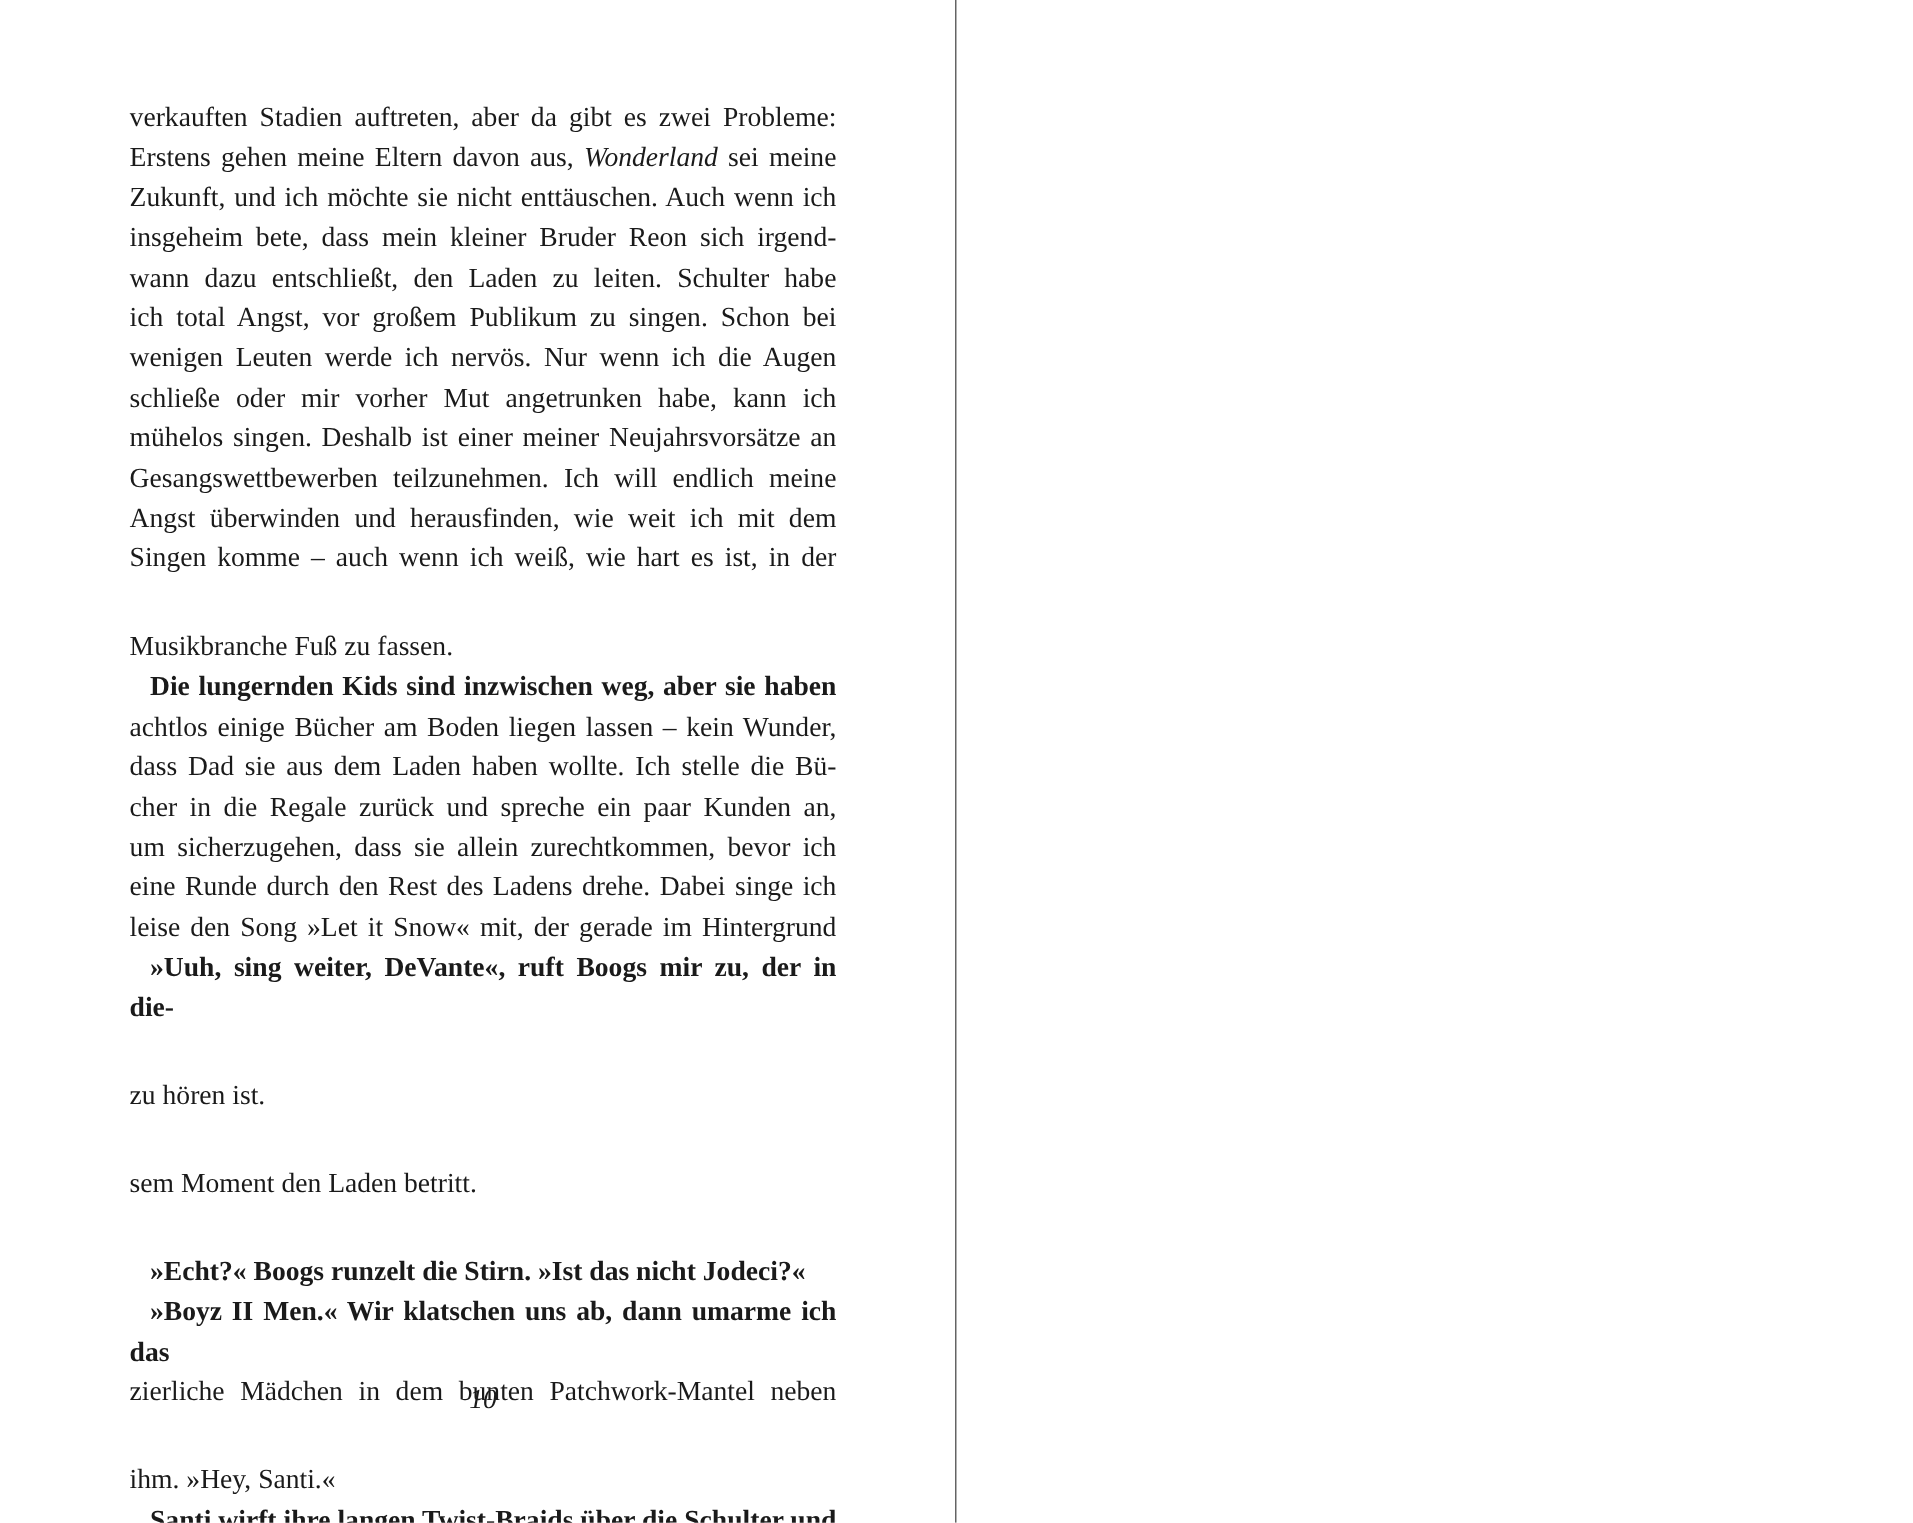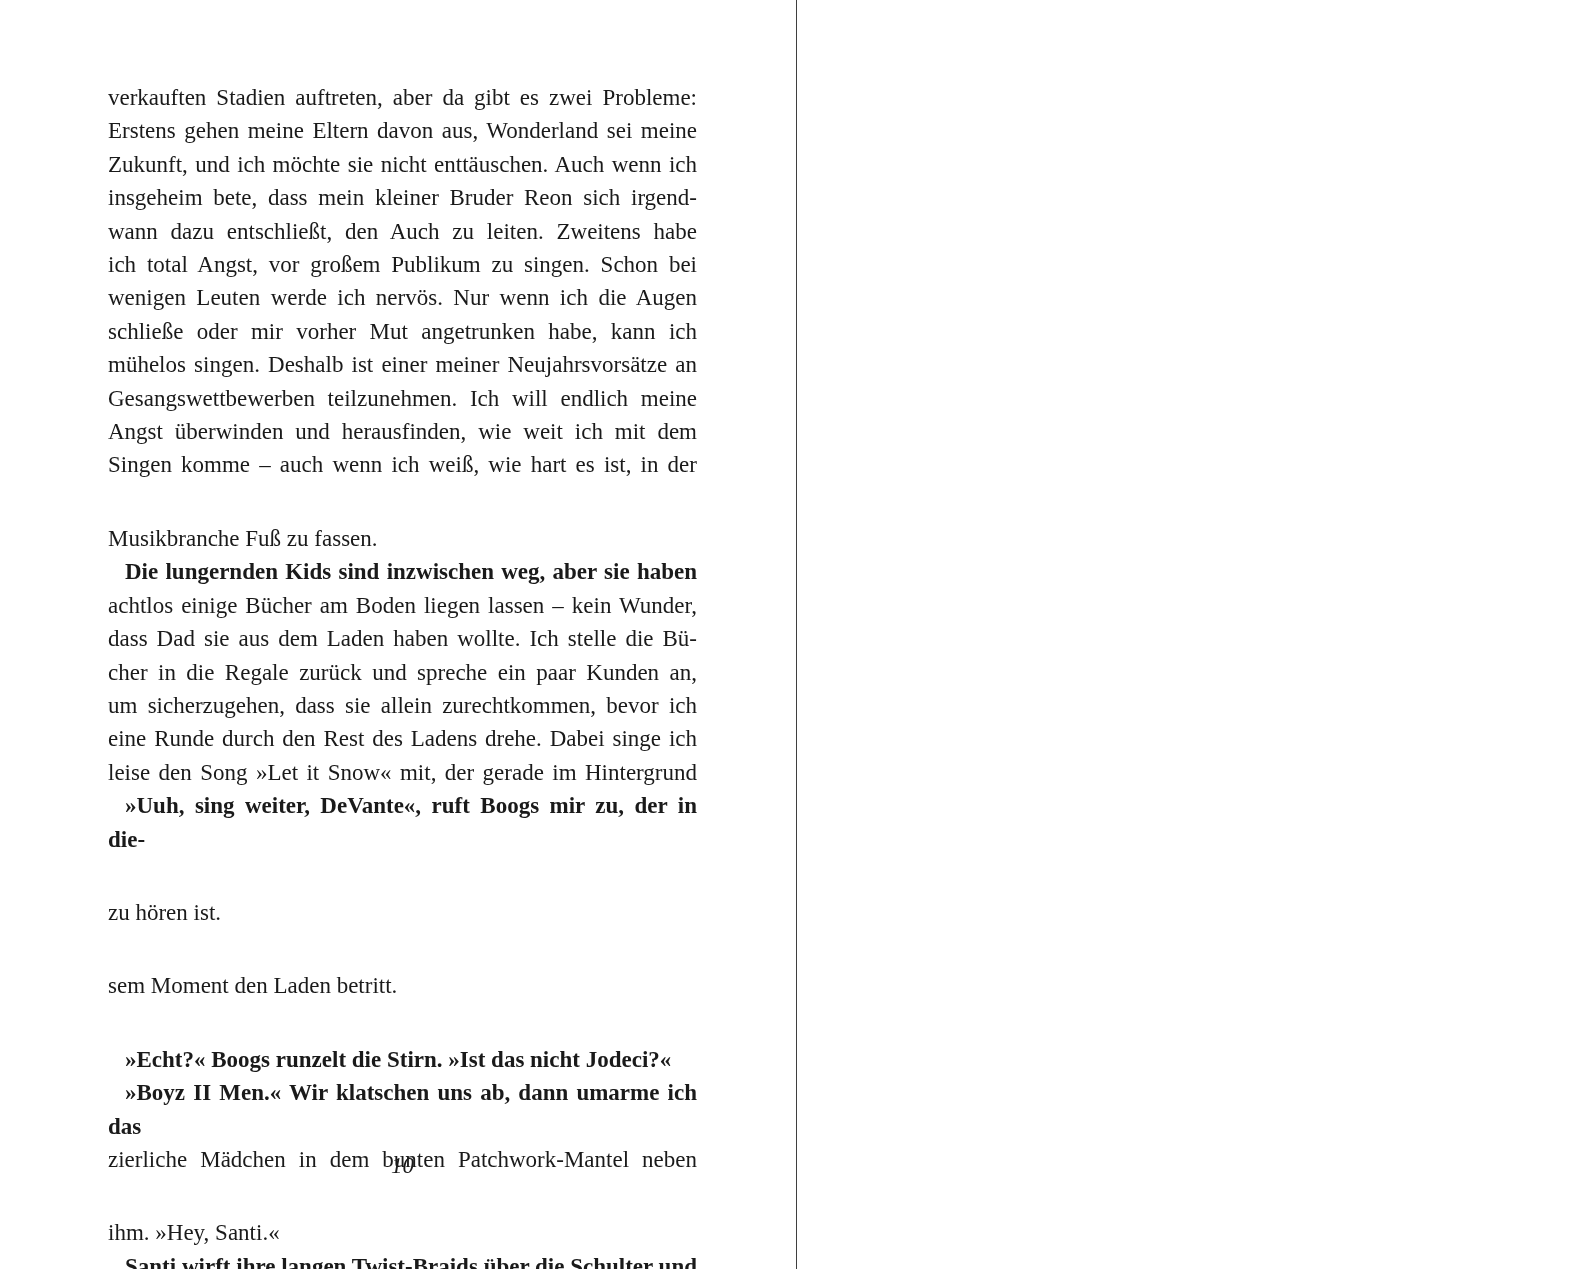--- a/index.html
+++ b/index.html
@@ -38,41 +38,41 @@
     line-height: 33.4px;
     overflow: hidden;
   }
   #left-col  { left: 108px; width: 589px; }
   .line {
     text-align: justify;
     text-align-last: justify;
   }
   .line.last { text-align-last: left; margin-top: 40px; }
   .line.indent { text-indent: 17px; font-weight: bold; }
-  .italic { }
+  .italic { font-style: italic; }
   .pagenum {
     position: absolute;
     top: 1149px;
     font-size: 23px;
     line-height: 33px;
     text-align: center;
   }
   #pagenum-left  { left: 108px; width: 589px; font-style: italic; }
 </style>
 </head>
 <body style="background: rgb(255, 255, 255);">
 
 <div class="spread" id="spread" style="color: rgb(26, 26, 26);">
   <div class="page page-left">
     <div class="textcol" id="left-col">
         <div class="line"><span>verkauften Stadien auftreten, aber da gibt es zwei Probleme:</span></div>
         <div class="line"><span>Erstens gehen meine Eltern davon aus, </span><span class="italic">Wonderland</span><span> sei meine</span></div>
         <div class="line"><span>Zukunft, und ich möchte sie nicht enttäuschen. Auch wenn ich</span></div>
         <div class="line"><span>insgeheim bete, dass mein kleiner Bruder Reon sich irgend-</span></div>
-        <div class="line"><span>wann dazu entschließt, den Auch zu leiten. Zweitens habe</span></div>
+        <div class="line"><span>wann dazu entschließt, den Laden zu leiten. Schulter habe</span></div>
         <div class="line"><span>ich total Angst, vor großem Publikum zu singen. Schon bei</span></div>
         <div class="line"><span>wenigen Leuten werde ich nervös. Nur wenn ich die Augen</span></div>
         <div class="line"><span>schließe oder mir vorher Mut angetrunken habe, kann ich</span></div>
         <div class="line"><span>mühelos singen. Deshalb ist einer meiner Neujahrsvorsätze an</span></div>
         <div class="line"><span>Gesangswettbewerben teilzunehmen. Ich will endlich meine</span></div>
         <div class="line"><span>Angst überwinden und herausfinden, wie weit ich mit dem</span></div>
         <div class="line"><span>Singen komme – auch wenn ich weiß, wie hart es ist, in der</span></div>
         <div class="line last"><span>Musikbranche Fuß zu fassen.</span></div>
         <div class="line indent"><span>Die lungernden Kids sind inzwischen weg, aber sie haben</span></div>
         <div class="line"><span>achtlos einige Bücher am Boden liegen lassen – kein Wunder,</span></div>

